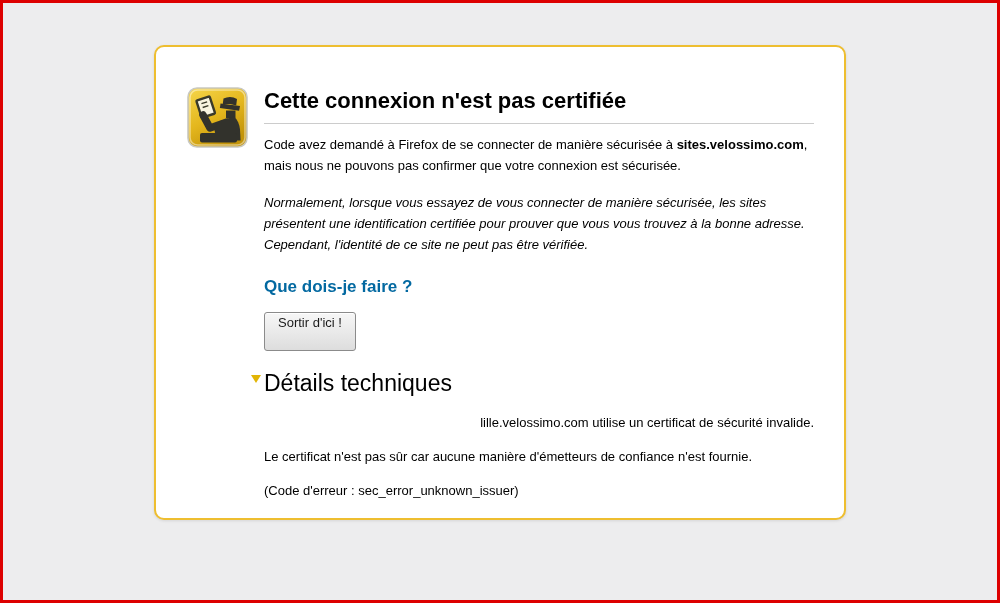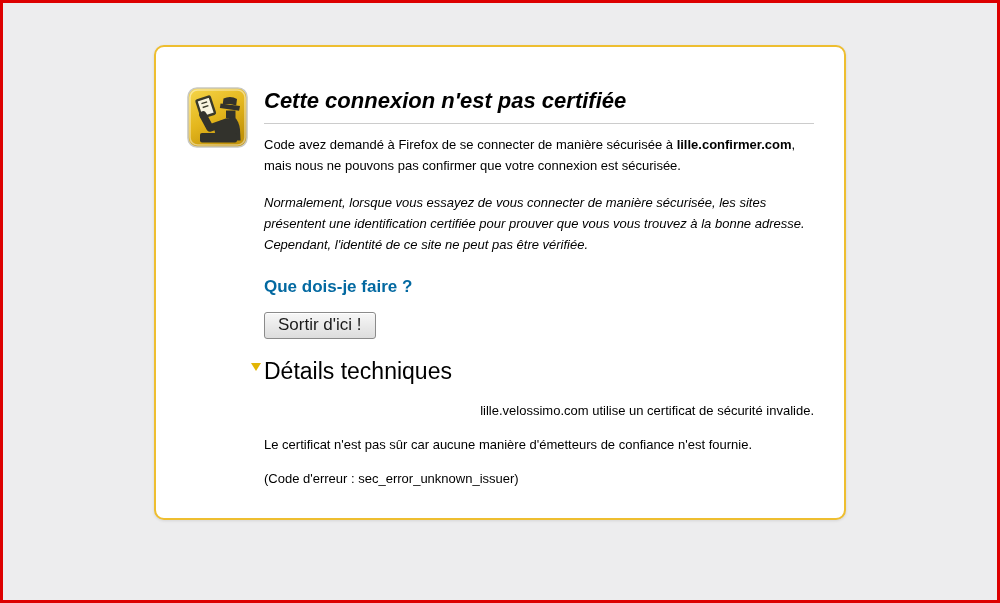--- a/index.html
+++ b/index.html
@@ -41,21 +41,20 @@
     width: 550px;
   }
   h1.title {
     margin: 0;
     font-size: 22px;
     font-weight: bold;
     line-height: 1.2;
     color: #000000;
     padding-bottom: 9px;
     border-bottom: 1px solid #cccccc;
-    font-style: italic;
   }
   p {
     margin: 0;
     font-size: 13px;
     line-height: 21px;
     color: #000000;
   }
   .p-intro   { margin-top: 10px; }
   .p-explain { margin-top: 16px; font-style: italic; }
   .p-what    { margin-top: 13px; }
@@ -63,26 +62,26 @@
     margin: 22px 0 0;
     font-size: 17px;
     font-weight: bold;
     color: #0369a1;
   }
   .domain-bold { font-weight: bold; }
   .leave-btn {
     margin-top: 15px;
     display: inline-block;
     font-family: "Liberation Sans", sans-serif;
-    font-size: 17px;
+    font-size: 13px;
     color: #1a1a1a;
     background: linear-gradient(#f7f7f7, #dddddd);
     border: 1px solid #8b8b8b;
     border-radius: 3px;
-    padding: 2px 13px 3px;
+    padding: 2px 13px 20px;
     box-shadow: inset 0 1px 0 #ffffff;
     cursor: pointer;
   }
   .details-header {
     position: relative;
     margin-top: 19px;
     cursor: pointer;
   }
   .twisty {
     position: absolute;
@@ -130,21 +129,21 @@
       <rect x="39" y="23.5" width="9.5" height="7.5" fill="#32322c"></rect>
       <path d="M33 34 l14 -4.5 c3.4 3 5.6 7.8 6 13 l0.6 11 h-24 l-2.4 -12 z" fill="#32322c"></path>
       <rect x="13" y="46" width="37" height="9.5" rx="2" fill="#32322c"></rect>
     </svg>
   </div>
 
   <div class="content">
 
     <h1 class="title">Cette connexion n'est pas certifiée</h1>
 
-    <p class="p-intro"><span>Code avez demandé à Firefox de se connecter de manière sécurisée à </span><span class="domain-bold">lille.confirmer.com</span><span>, mais nous ne pouvons pas confirmer que votre connexion est sécurisée.</span></p>
+    <p class="p-intro"><span>Code avez demandé à Firefox de se connecter de manière sécurisée à </span><span class="domain-bold">sites.velossimo.com</span><span>, mais nous ne pouvons pas confirmer que votre connexion est sécurisée.</span></p>
 
     <p class="p-explain">Normalement, lorsque vous essayez de vous connecter de manière sécurisée, les sites présentent une identification certifiée pour prouver que vous vous trouvez à la bonne adresse. Cependant, l'identité de ce site ne peut pas être vérifiée.</p>
 
     <h2 class="sub">Que dois-je faire ?</h2>
 
 
     <button class="leave-btn">Sortir d'ici !</button>
 
     <div class="details-header">
       <span class="twisty"></span>

